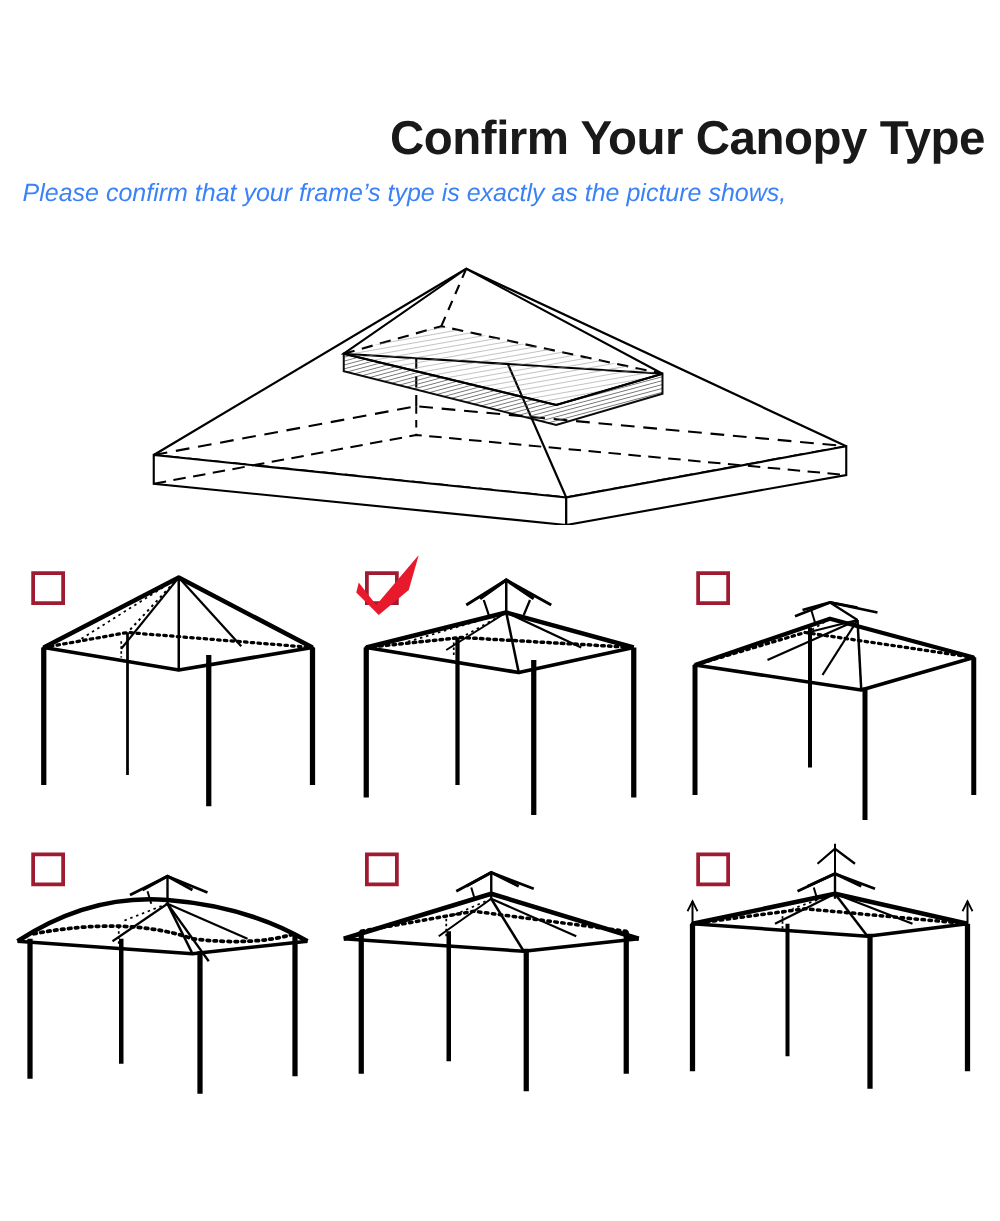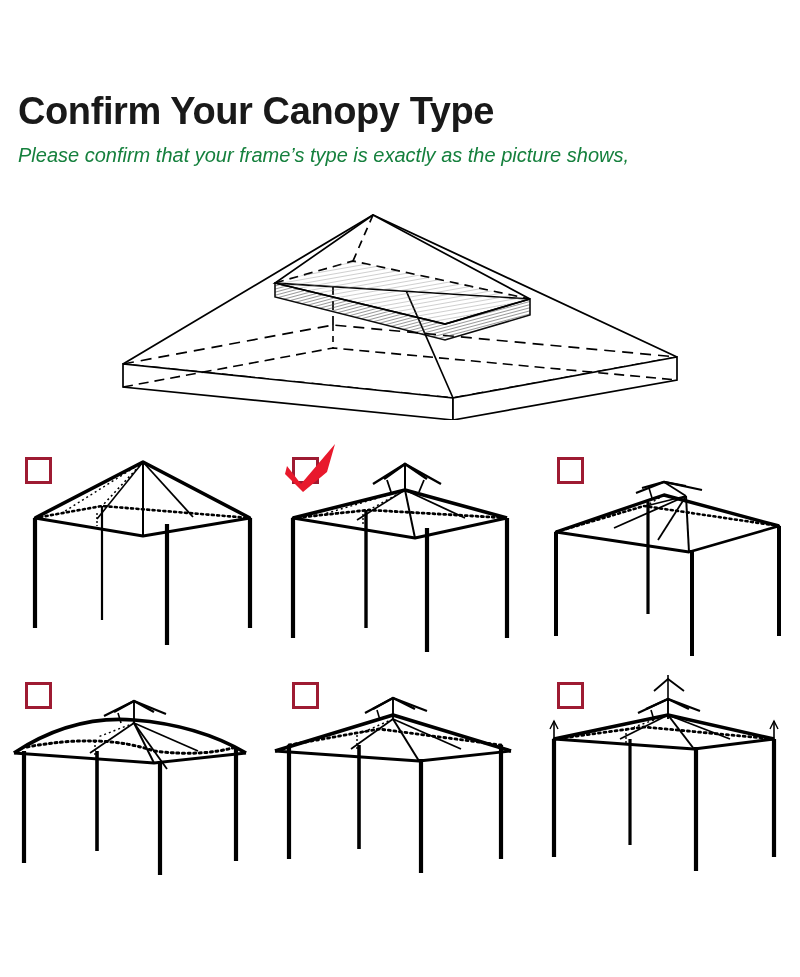--- a/index.html
+++ b/index.html
@@ -26,27 +26,28 @@
   }
   #page-title {
     font-family: "Liberation Sans", sans-serif;
     font-size: 38px;
     font-weight: bold;
     letter-spacing: -0.4px;
     line-height: 1.05;
     color: #191919;
     margin: 0 0 8px 0;
     white-space: nowrap;
+    text-align: right;
   }
   .subtitle-line {
     font-family: "Liberation Sans", sans-serif;
     font-style: italic;
     font-size: 20px;
     line-height: 31px;
-    color: #15803d;
+    color: #3b82f6;
     white-space: nowrap;
   }
 
   
   #hero-diagram {
     position: absolute;
     left: 100px;
     top: 205px;
     width: 600px;
     height: 215px;

